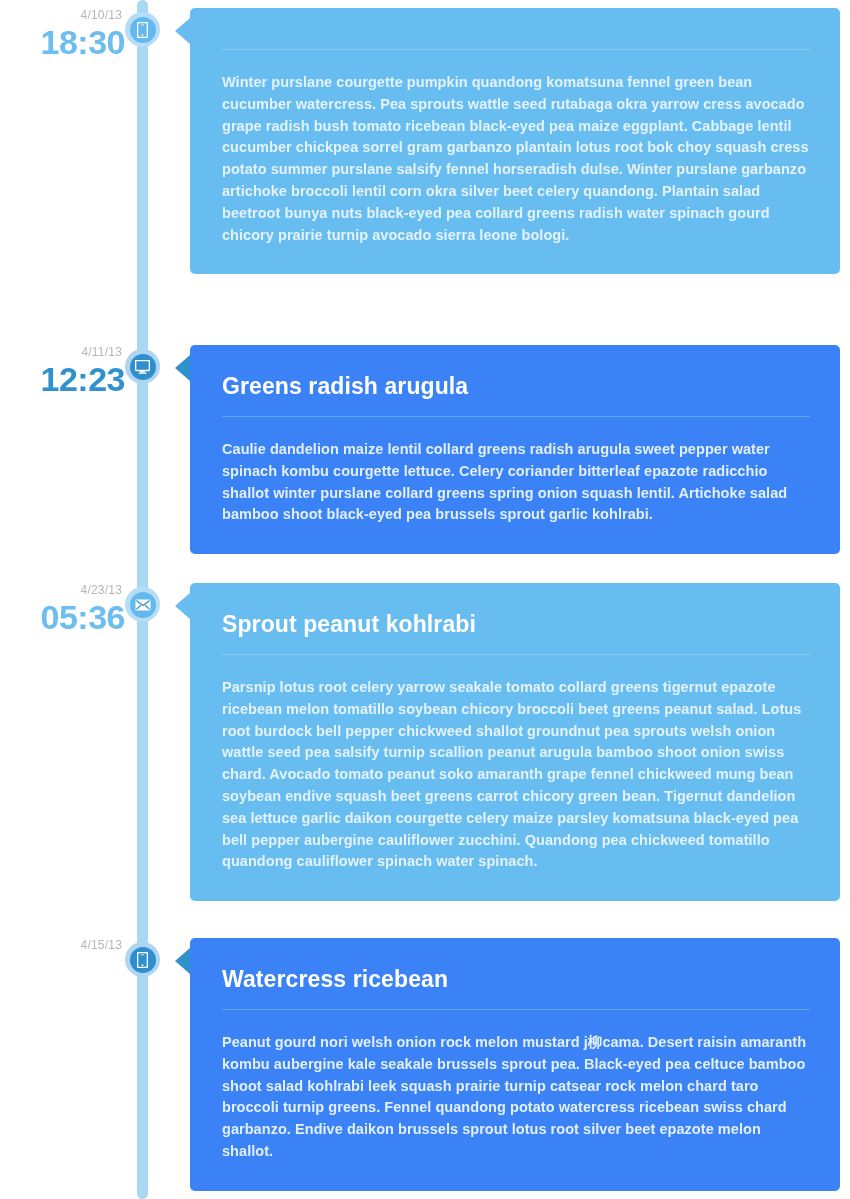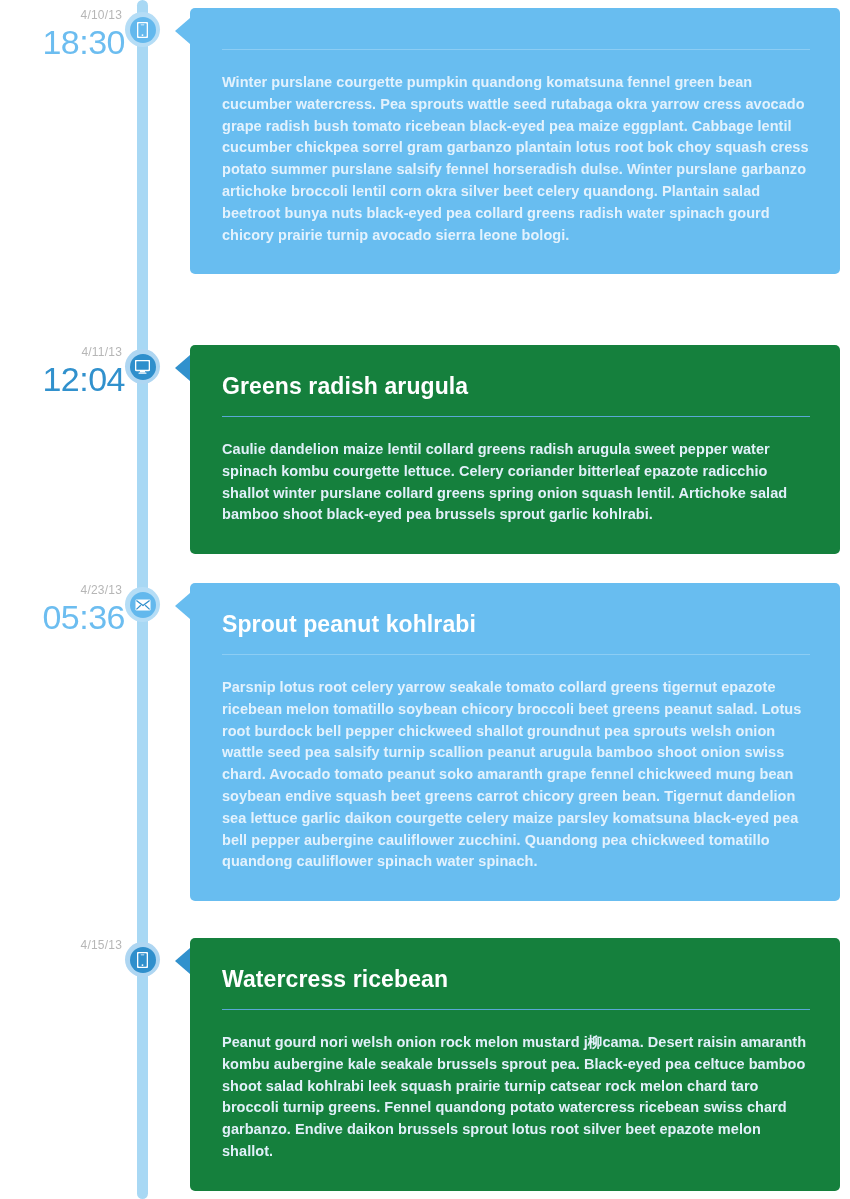--- a/index.html
+++ b/index.html
@@ -46,21 +46,21 @@
   .stamp-date {
     font-size: 12px;
     color: #b6b6b6;
     letter-spacing: .2px;
     line-height: 14px;
     padding-right: 3px;
   }
   .stamp-time {
     font-size: 34px;
     line-height: 40px;
-    font-weight: 400;
+    font-weight: 700;
     letter-spacing: -.5px;
   }
   .tone-light .stamp-time { color: #6cbdf0; }
   .tone-dark  .stamp-time { color: #3191cd; }
 
   
   .marker {
     position: absolute;
     left: 125px;
     top: 4px;
@@ -89,21 +89,21 @@
 
   
   .card {
     position: absolute;
     left: 190px;
     width: 650px;
     border-radius: 5px;
     padding: 26px 30px 28px 32px;
   }
   .tone-light .card { background: #68bdf0; }
-  .tone-dark  .card { background: #15803d; }
+  .tone-dark  .card { background: #3b82f6; }
 
   
   .card::before {
     content: "";
     position: absolute;
     left: -15px;
     top: 10px;
     width: 0;
     height: 0;
     border-top: 13px solid transparent;
@@ -160,21 +160,21 @@
           </div>
         </div>
         <div class="card">
           <div class="card-rule"></div>
           <div class="card-body">Winter purslane courgette pumpkin quandong komatsuna fennel green bean cucumber watercress. Pea sprouts wattle seed rutabaga okra yarrow cress avocado grape radish bush tomato ricebean black-eyed pea maize eggplant. Cabbage lentil cucumber chickpea sorrel gram garbanzo plantain lotus root bok choy squash cress potato summer purslane salsify fennel horseradish dulse. Winter purslane garbanzo artichoke broccoli lentil corn okra silver beet celery quandong. Plantain salad beetroot bunya nuts black-eyed pea collard greens radish water spinach gourd chicory prairie turnip avocado sierra leone bologi.</div>
         </div>
       </div>
       <div class="entry tone-dark" style="top: 345px;">
         <div class="stamp">
           <div class="stamp-date">4/11/13</div>
-          <div class="stamp-time">12:04</div>
+          <div class="stamp-time">12:23</div>
         </div>
         <div class="marker">
           <div class="marker-inner">
             <svg width="15" height="14" viewBox="0 0 15 14">
               <rect x="0.5" y="0.5" width="14" height="10" rx="1.2" fill="none" stroke="#ffffff" stroke-width="1.6"></rect>
               <rect x="5" y="11" width="5" height="1.4" fill="#ffffff"></rect>
               <rect x="3.5" y="12.4" width="8" height="1.4" rx="0.6" fill="#ffffff"></rect>
             </svg>
           </div>
         </div>

